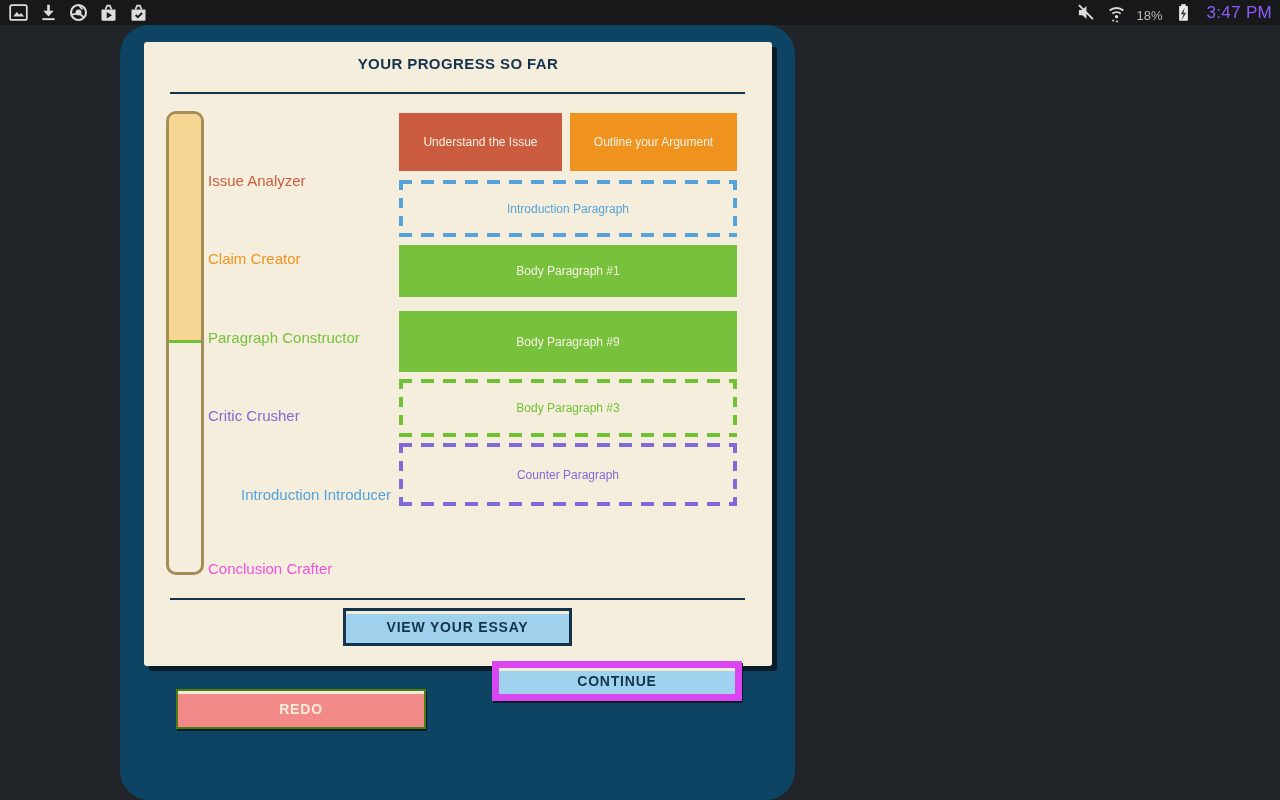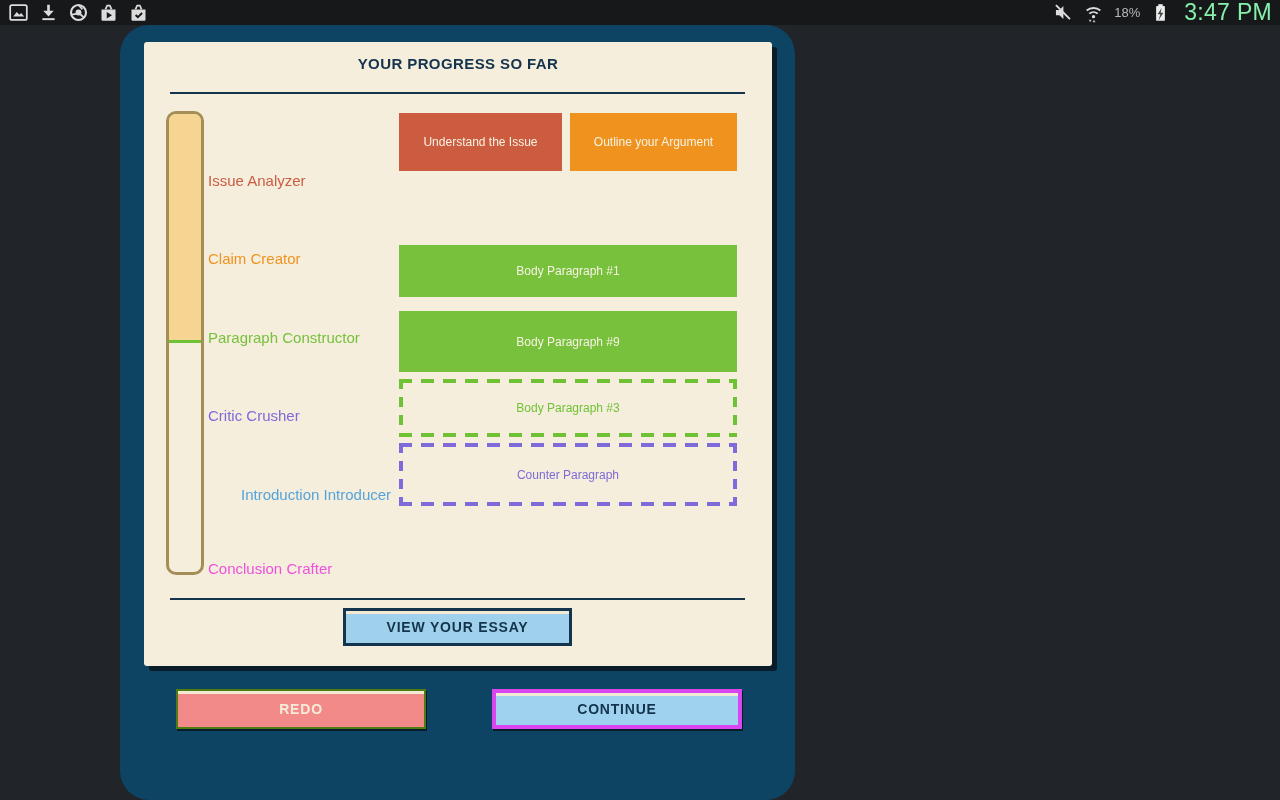--- a/index.html
+++ b/index.html
@@ -6,24 +6,24 @@
   html,body { width:1280px; height:800px; overflow:hidden; }
   body { font-family:"Liberation Sans", sans-serif; background:#212529; position:relative; }
 
   
   .statusbar{
     position:absolute; left:0; top:0; width:1280px; height:25px;
     background:#17181a; display:flex; align-items:center; justify-content:space-between;
     padding:0 8px; z-index:10;
   }
   .sb-left{ display:flex; align-items:center; gap:9px; }
-  .sb-right{ display:flex; align-items:center; gap:10px; }
+  .sb-right{ display:flex; align-items:flex-end; gap:10px; }
   .sb-icon{ width:21px; height:21px; display:block; }
   .sb-pct{ color:#b9b9b9; font-size:13px; }
-  .sb-time{ color:#86efac; font-size:23px; margin-left:3px; letter-spacing:.3px; }
+  .sb-time{ color:#8b5cf6; font-size:17px; margin-left:3px; letter-spacing:.3px; }
 
   
   .panel{
     position:absolute; left:120px; top:25px; width:675px; height:775px;
     background:#0d4363;
     border-radius:29px;
   }
 
   
   .card{
@@ -87,22 +87,22 @@
     left:199px; top:566px; width:229px; height:38px;
     background:#9fd0ec; border:3px solid #14334d; color:#14334d; font-size:14px;
     box-shadow:inset 0 3px 0 #f3ead6;
   }
   .btn-redo{
     left:56px; top:664px; width:250px; height:40px;
     background:#f28a8a; border:2px solid #4d7c0f; color:#f7ecd9; font-size:14px;
     box-shadow:inset 0 3px 0 #f3ead6, 1px 2px 0 #0a1c29;
   }
   .btn-continue{
-    left:372px; top:664px; width:250px; height:40px;
-    background:#9fd2ef; border:4px solid #d946ef; color:#14334d; font-size:14px;
+    left:372px; top:636px; width:250px; height:40px;
+    background:#9fd2ef; border:7px solid #d946ef; color:#14334d; font-size:14px;
     box-shadow:inset 0 3px 0 #f3ead6, 1px 2px 0 #0a1c29;
   }
 </style>
 </head>
 <body>
 
 <div class="statusbar">
   <div class="sb-left">
     <svg class="sb-icon" viewBox="0 0 24 24">
       <rect x="2.5" y="3.5" width="19" height="17" rx="2" fill="none" stroke="#dcdcdc" stroke-width="2"></rect>
@@ -165,20 +165,21 @@
 
     <div class="stage s0" style="--c: #cc5c40;">Issue Analyzer</div>
     <div class="stage s1" style="--c: #f0921e;">Claim Creator</div>
     <div class="stage s2" style="--c: #77c13c;">Paragraph Constructor</div>
     <div class="stage s3" style="--c: #7e6ad8;">Critic Crusher</div>
     <div class="stage s4" style="--c: #55a3da;">Introduction Introducer</div>
     <div class="stage s5" style="--c: #ef51dc;">Conclusion Crafter</div>
 
     <div class="pbox solid b0" style="--c: #cc5c40;">Understand the Issue</div>
     <div class="pbox solid b1" style="--c: #f0921e;">Outline your Argument</div>
+    <div class="pbox dashed b2" style="--c: #55a3da;">Introduction Paragraph</div>
     <div class="pbox solid b3" style="--c: #77c13c;">Body Paragraph #1</div>
     <div class="pbox solid b4" style="--c: #77c13c;">Body Paragraph #9</div>
     <div class="pbox dashed b5" style="--c: #70c235;">Body Paragraph #3</div>
     <div class="pbox dashed b6" style="--c: #7e6ad8;">Counter Paragraph</div>
 
     <div class="divider d2"></div>
     <div class="btn btn-view">VIEW YOUR ESSAY</div>
   </div>
 
   <div class="btn btn-redo">REDO</div>

